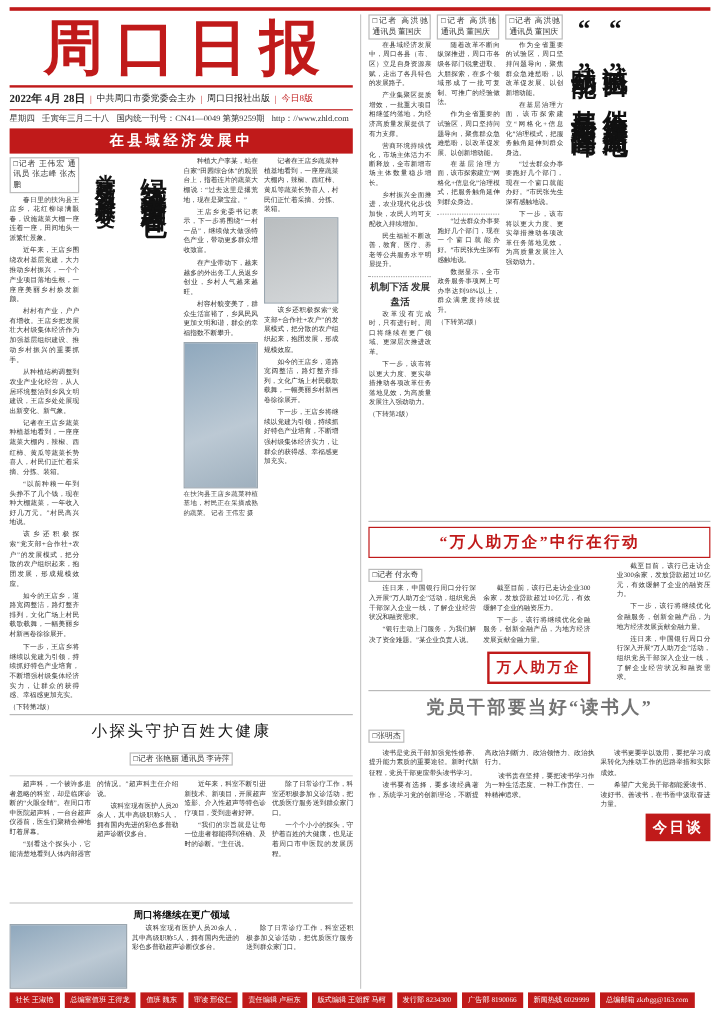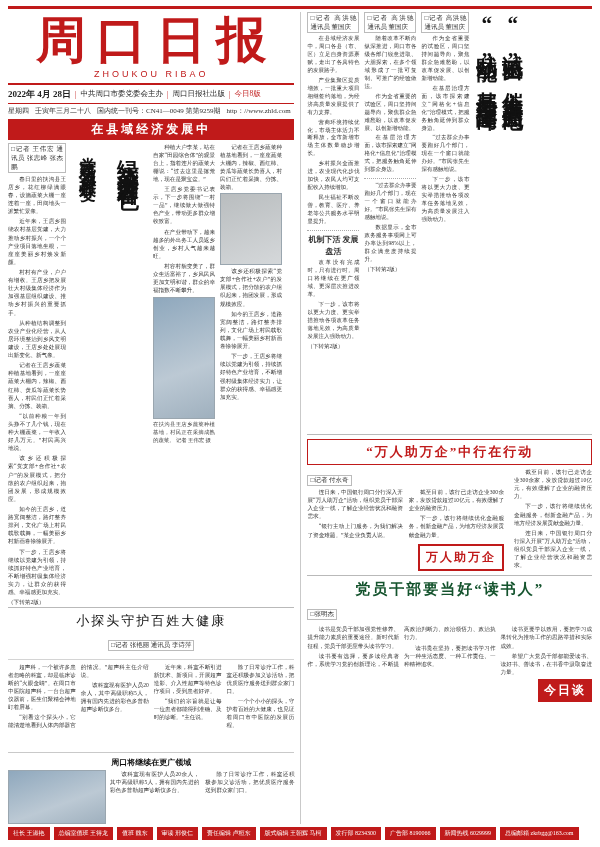--- a/index.html
+++ b/index.html
@@ -64,21 +64,21 @@
 
   .photo{background:#c3ccd4;border:1px solid #9aa6af;}
   .photo.blue{background:linear-gradient(160deg,#8fa8bd,#bcc9d4 60%,#9fb0be);}
   .photo.grey{background:linear-gradient(160deg,#b9bdbf,#d5d8da);}
   .caption{font-size:5.4px;color:#444;line-height:1.4;margin-top:2px;text-align:justify;}
 
   .boxhead{
     border:1px solid #c01a1a;color:#c01a1a;font-weight:bold;text-align:center;
     font-size:13px;letter-spacing:2px;padding:3px 0;
   }
-  .redtitle{color:#14532d;font-weight:bold;}
+  .redtitle{color:#737373;font-weight:bold;}
   .stamp{
     background:#c01a1a;color:#fff;font-weight:bold;font-size:12px;letter-spacing:2px;
     padding:3px 6px;display:inline-block;
   }
   .stamp.box{border:2px solid #c01a1a;background:#fff;color:#c01a1a;}
 
   
   .rtop{display:flex;gap:5px;height:418px;}
   .vbig{
     writing-mode:vertical-rl;text-orientation:upright;
@@ -101,21 +101,20 @@
 
 <div class="page">
   <div class="redline"></div>
 
   <div class="cols">
 
     <div class="colL">
 
       <div class="masthead">
         <div class="mast-title">周口日报</div>
-        <div class="mast-pinyin">ZHOUKOU RIBAO</div>
       </div>
       <div class="mast-rule"></div>
 
       <div class="infoline">
         <span class="date">2022年 4月 28日</span>
         <span class="sep">|</span>
         <span class="cell">中共周口市委党委会主办</span>
         <span class="sep">|</span>
         <span class="cell">周口日报社出版</span>
         <span class="sep">|</span>
@@ -245,21 +244,21 @@
         <div style="display:flex;gap:2px;">
           <div class="vbig">“赋动能”基层治理登高峰</div>
           <div class="vbig">“试验田”催生发展新高地</div>
         </div>
       </div>
 
       <div class="hr"></div>
 
       <div>
         <div class="boxhead">“万人助万企”中行在行动</div>
-        <div style="display:flex;gap:10px;margin-top:3px;">
+        <div style="display:flex;gap:22px;margin-top:3px;">
           <div style="flex:1;">
             <div class="byline">□记者 付永奇</div>
             <div class="txt two-col">
               <p>连日来，中国银行周口分行深入开展“万人助万企”活动，组织党员干部深入企业一线，了解企业经营状况和融资需求。</p>
               <p>“银行主动上门服务，为我们解决了资金难题。”某企业负责人说。</p>
               <p>截至目前，该行已走访企业300余家，发放贷款超过10亿元，有效缓解了企业的融资压力。</p>
               <p>下一步，该行将继续优化金融服务，创新金融产品，为地方经济发展贡献金融力量。</p>
             </div>
             <div style="text-align:right;margin-top:3px;">
               <span class="stamp box">万人助万企</span>

